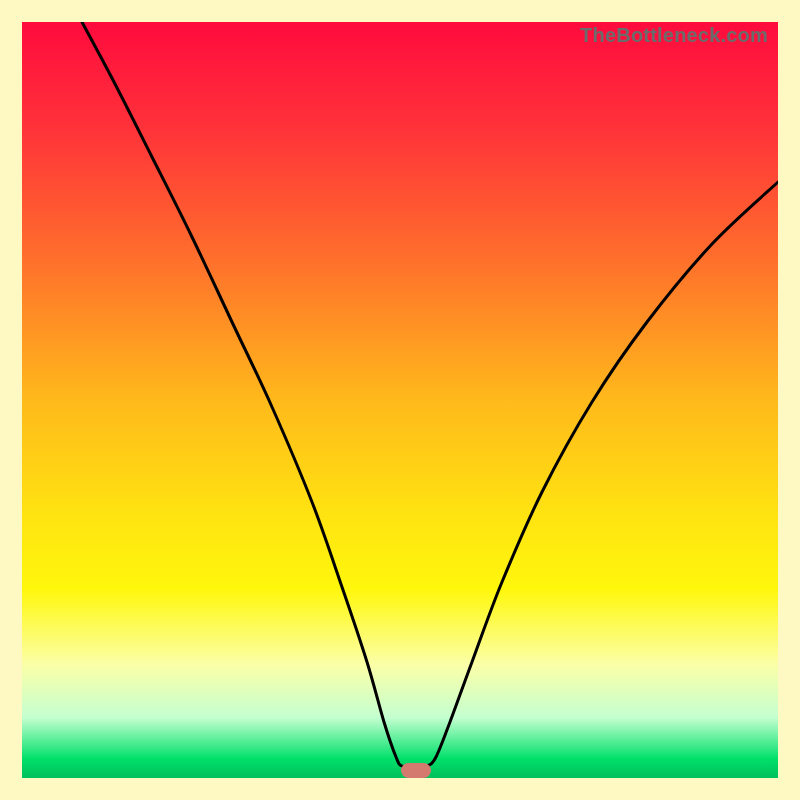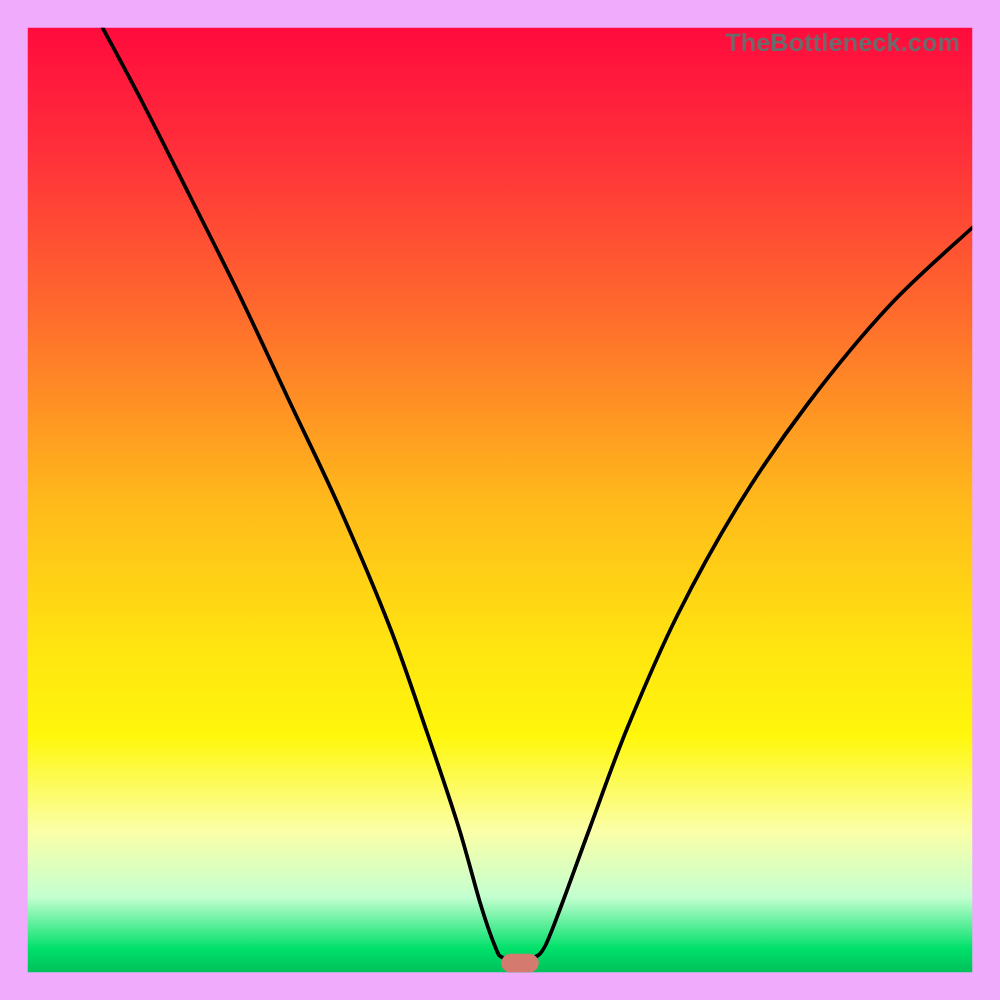--- a/index.html
+++ b/index.html
@@ -7,21 +7,21 @@
     padding: 0;
     width: 800px;
     height: 800px;
     background: #000;
     overflow: hidden;
   }
   .frame {
     position: relative;
     width: 800px;
     height: 800px;
-    background: #f0abfc;
+    background: #fef9c3;
   }
   .plot-area {
     position: absolute;
     left: 22px;
     top: 22px;
     width: 756px;
     height: 756px;
     overflow: hidden;
   }
   .gradient-bg {

